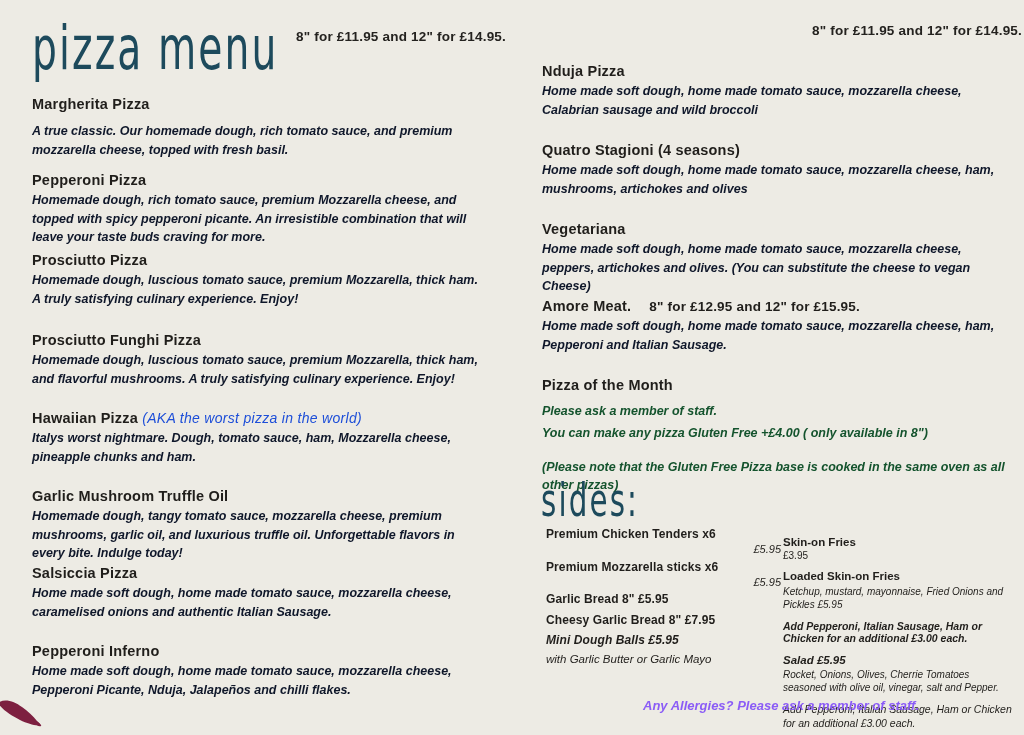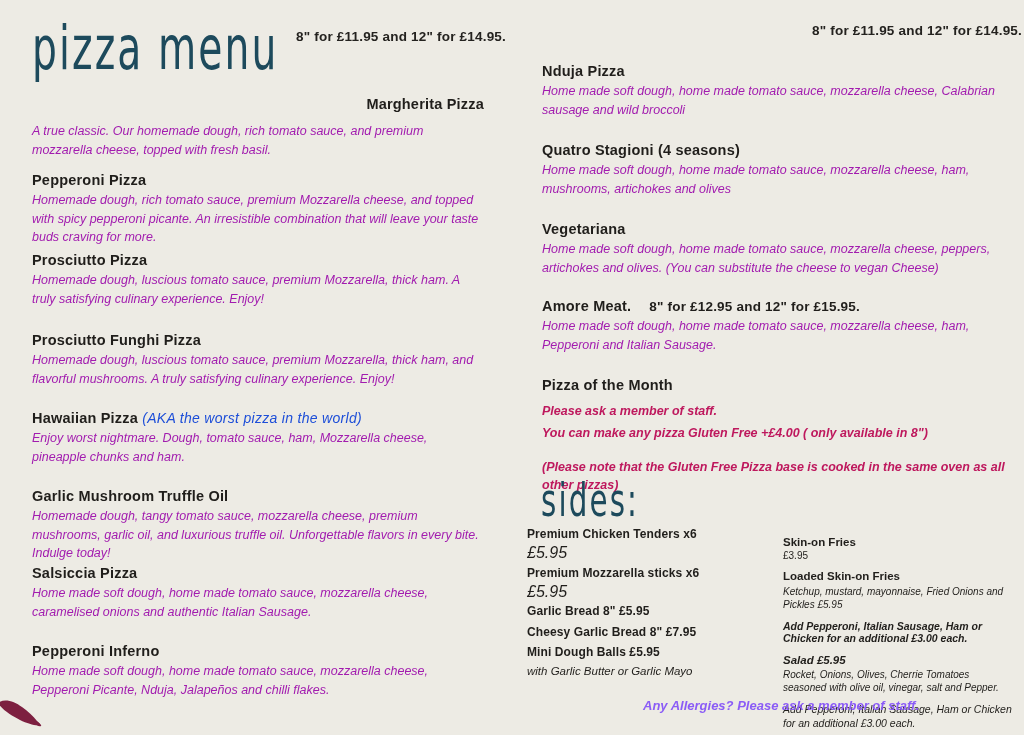--- a/index.html
+++ b/index.html
@@ -42,54 +42,54 @@
 
   .item{position:absolute;width:452px;}
   .item.leftcol{left:32px;}
   .item.rightcol{left:542px;width:462px;}
   .iname{
     margin:0 0 3px 0;
     font-size:14.5px;
     font-weight:700;
     letter-spacing:0.2px;
   }
-  .iname.gap{margin-bottom:10px;text-align:right;}
+  .iname.gap{margin-bottom:10px;}
   .idesc{
     margin:0;
     font-size:12.5px;
     font-style:italic;
-    font-weight:400;
+    font-weight:700;
     line-height:1.48;
-    color:#a21caf;
+    color:#0f172a;
   }
   .graynote{
     font-weight:400;
     font-style:italic;
     font-size:14px;
     color:#1d4ed8;
     letter-spacing:0.3px;
   }
   .inlineprice{
     font-weight:600;
     font-size:13.5px;
     margin-left:18px;
     letter-spacing:0.2px;
   }
   .potm-line{
     position:absolute;left:542px;width:470px;margin:0;
-    font-size:12.5px;font-style:italic;font-weight:600;line-height:1.45;color:#be185d;
+    font-size:12.5px;font-style:italic;font-weight:600;line-height:1.45;color:#14532d;
   }
 
   
   .sides-col{position:absolute;top:527px;}
-  .sides-col.s-left{left:527px;width:235px;}
+  .sides-col.s-left{left:546px;width:235px;}
   .sides-col.s-right{left:783px;width:232px;}
   .sline{font-size:12px;font-weight:700;line-height:1.2;margin:0 0 2px 0;letter-spacing:0.1px;}
-  .sline.bi{}
-  .sprice{font-size:16px;font-weight:500;line-height:1.2;margin:0 0 3px 0;font-style:italic;}
+  .sline.bi{font-style:italic;}
+  .sprice{font-size:11px;font-weight:500;line-height:1.2;margin:0 0 3px 0;font-style:italic;text-align:right;}
   .snote{font-size:11.5px;font-style:italic;font-weight:400;line-height:1.8;margin:2px 0 0 0;}
   .sr-label{font-size:11.5px;font-weight:700;line-height:1.25;margin:8px 0 1px 0;}
   .sr-label.bi{font-style:italic;}
   .sr-price{font-size:10px;font-weight:500;margin:0 0 2px 0;}
   .sr-desc{font-size:10px;font-style:italic;font-weight:500;line-height:1.35;margin:0 0 8px 0;}
   .sr-addon{font-size:10.5px;font-style:italic;font-weight:700;line-height:1.15;margin:0 0 9px 0;}
   .sr-addon.light{font-weight:500;line-height:1.3;margin:0;}
   .sr-desc.tight{margin-bottom:9px;line-height:1.3;}
 
   .allergies{
@@ -123,21 +123,21 @@
     <p class="idesc">Homemade dough, luscious tomato sauce, premium Mozzarella, thick ham. A truly satisfying culinary experience. Enjoy!</p>
   </section>
 
   <section class="item leftcol" style="top:332px">
     <h3 class="iname">Prosciutto Funghi Pizza</h3>
     <p class="idesc">Homemade dough, luscious tomato sauce, premium Mozzarella, thick ham, and flavorful mushrooms. A truly satisfying culinary experience. Enjoy!</p>
   </section>
 
   <section class="item leftcol" style="top:410px">
     <h3 class="iname"><span>Hawaiian Pizza</span> <span class="graynote">(AKA the worst pizza in the world)</span></h3>
-    <p class="idesc">Enjoy worst nightmare. Dough, tomato sauce, ham, Mozzarella cheese, pineapple chunks and ham.</p>
+    <p class="idesc">Italys worst nightmare. Dough, tomato sauce, ham, Mozzarella cheese, pineapple chunks and ham.</p>
   </section>
 
   <section class="item leftcol" style="top:565px">
     <h3 class="iname">Salsiccia Pizza</h3>
     <p class="idesc">Home made soft dough, home made tomato sauce, mozzarella cheese, caramelised onions and authentic Italian Sausage.</p>
   </section>
 
   <section class="item leftcol" style="top:488px">
     <h3 class="iname">Garlic Mushroom Truffle Oil</h3>
     <p class="idesc">Homemade dough, tangy tomato sauce, mozzarella cheese, premium mushrooms, garlic oil, and luxurious truffle oil. Unforgettable flavors in every bite. Indulge today!</p>

